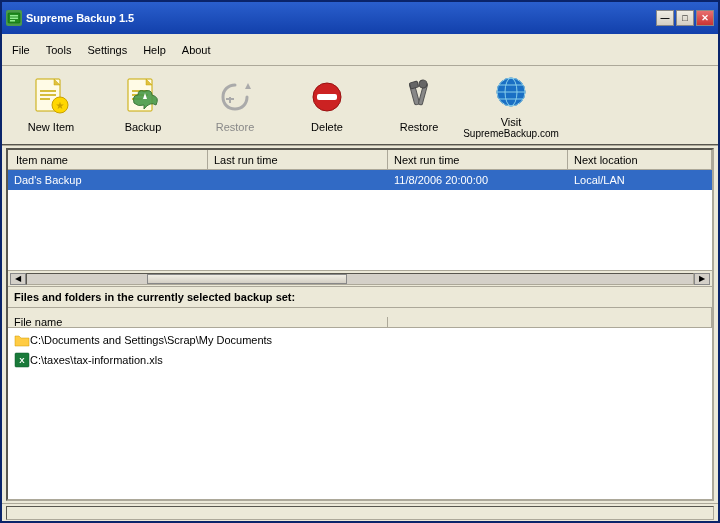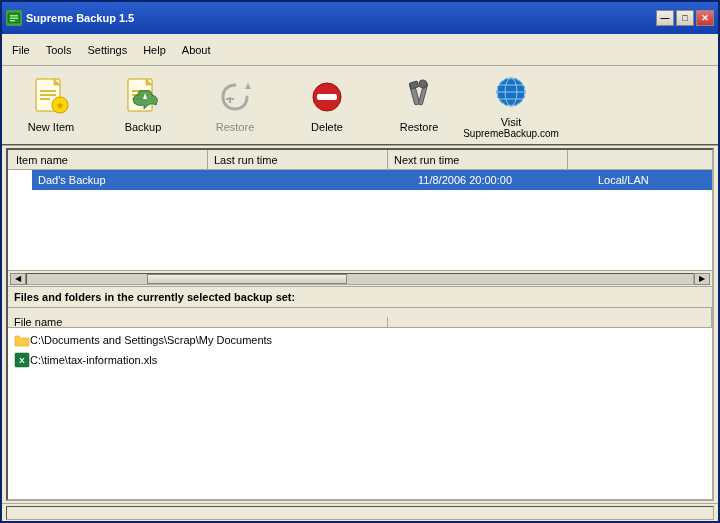--- a/index.html
+++ b/index.html
@@ -157,21 +157,20 @@
     .col-next-loc { flex: 1; }
 
     .list-body {
       min-height: 100px;
     }
 
     .list-row {
       display: flex;
       height: 20px;
       align-items: center;
-      margin-left: 24px;
     }
 
     .list-row.selected {
       background: #316ac5;
       color: white;
     }
 
     .list-cell {
       padding: 2px 6px;
       font-size: 11px;
@@ -406,20 +405,21 @@
     </div>
 
   </div>
 
   <div style="flex:1;display:flex;flex-direction:column;margin:2px 4px 2px 4px;border:2px inset #aca899;background:white;overflow:hidden;">
 
     <div class="list-header">
       <div class="list-header-cell col-name">Item name</div>
       <div class="list-header-cell col-last-run">Last run time</div>
       <div class="list-header-cell col-next-run">Next run time</div>
+      <div class="list-header-cell col-next-loc">Next location</div>
     </div>
 
     <div class="list-body" style="height:100px;overflow-y:auto;">
       <div class="list-row selected">
         <div class="list-cell col-name">Dad's Backup</div>
         <div class="list-cell col-last-run"></div>
         <div class="list-cell col-next-run">11/8/2006 20:00:00</div>
         <div class="list-cell col-next-loc">Local/LAN</div>
       </div>
     </div>
@@ -450,21 +450,21 @@
           <span>C:\Documents and Settings\Scrap\My Documents</span>
         </div>
 
         <div class="file-row">
           <div class="file-icon">
             <svg width="16" height="16" viewBox="0 0 16 16">
               <rect x="1" y="1" width="14" height="14" rx="1" fill="#1a7a3a" stroke="#0a5a2a" stroke-width="0.5"></rect>
               <text x="8" y="11" text-anchor="middle" font-size="8" fill="white" font-weight="bold">X</text>
             </svg>
           </div>
-          <span>C:\time\tax-information.xls</span>
+          <span>C:\taxes\tax-information.xls</span>
         </div>
       </div>
     </div>
 
   </div>
 
   <div class="status-bar">
     <div class="status-panel">
       <span></span>
     </div>

